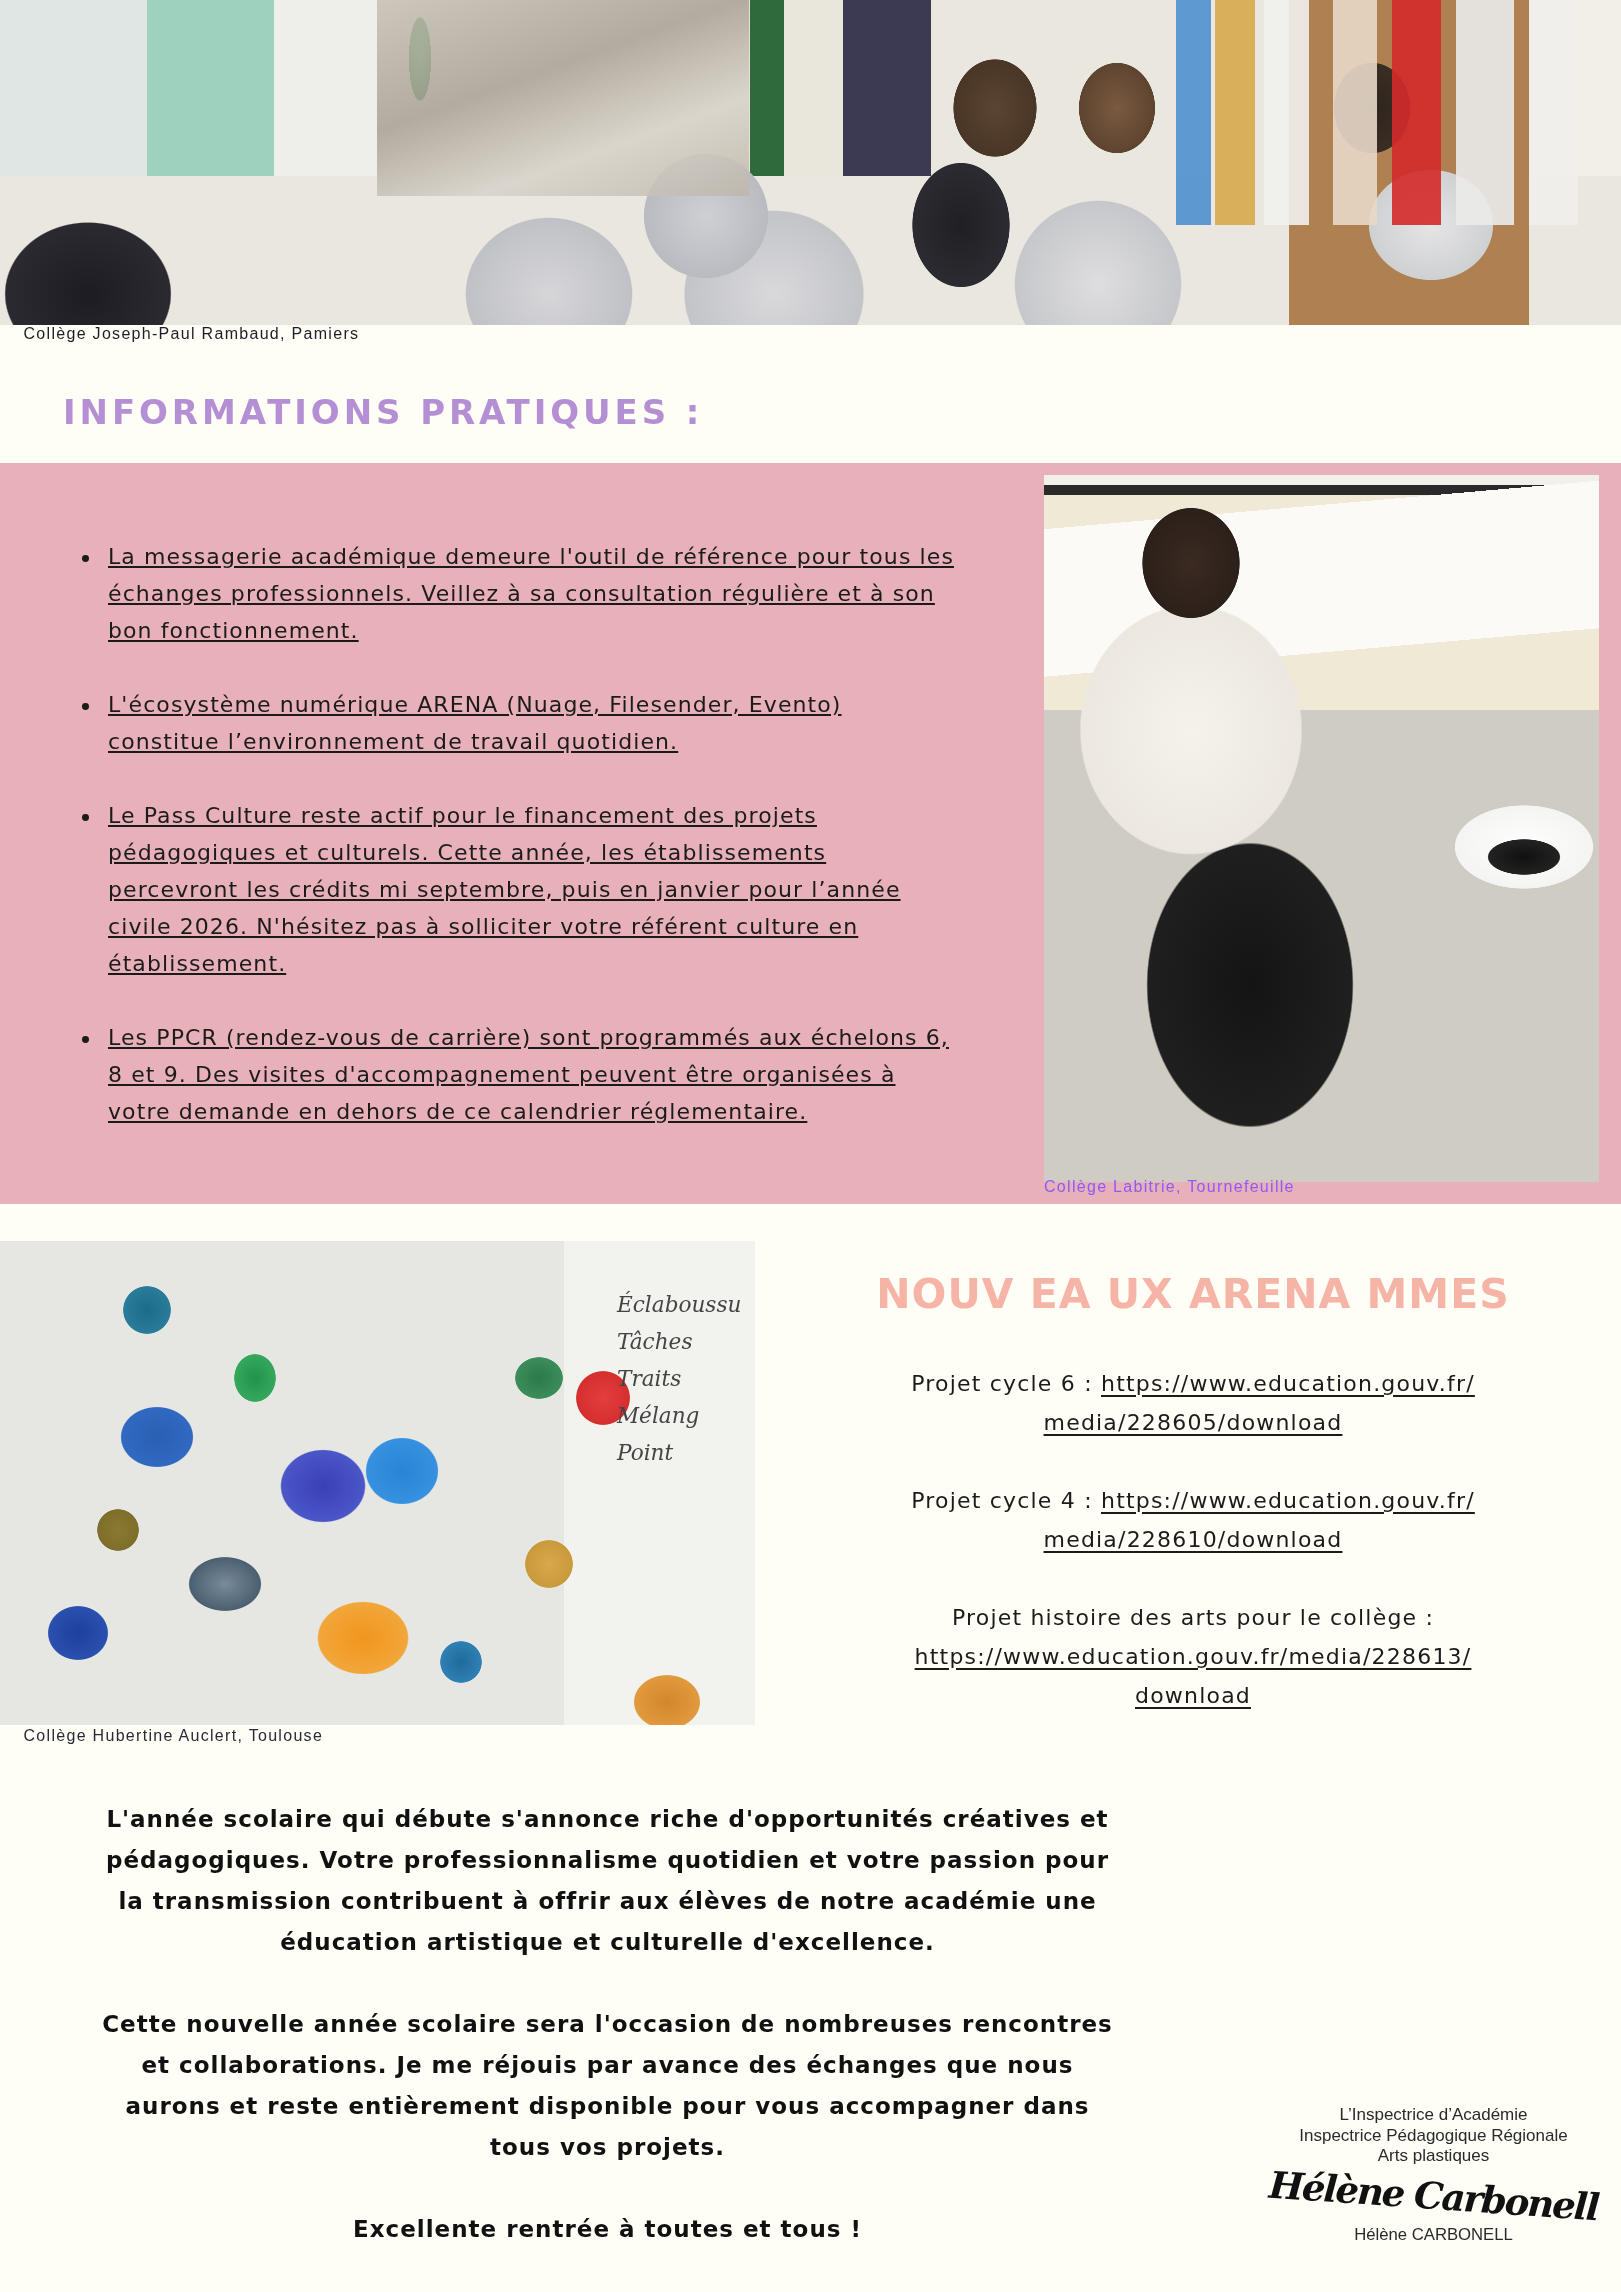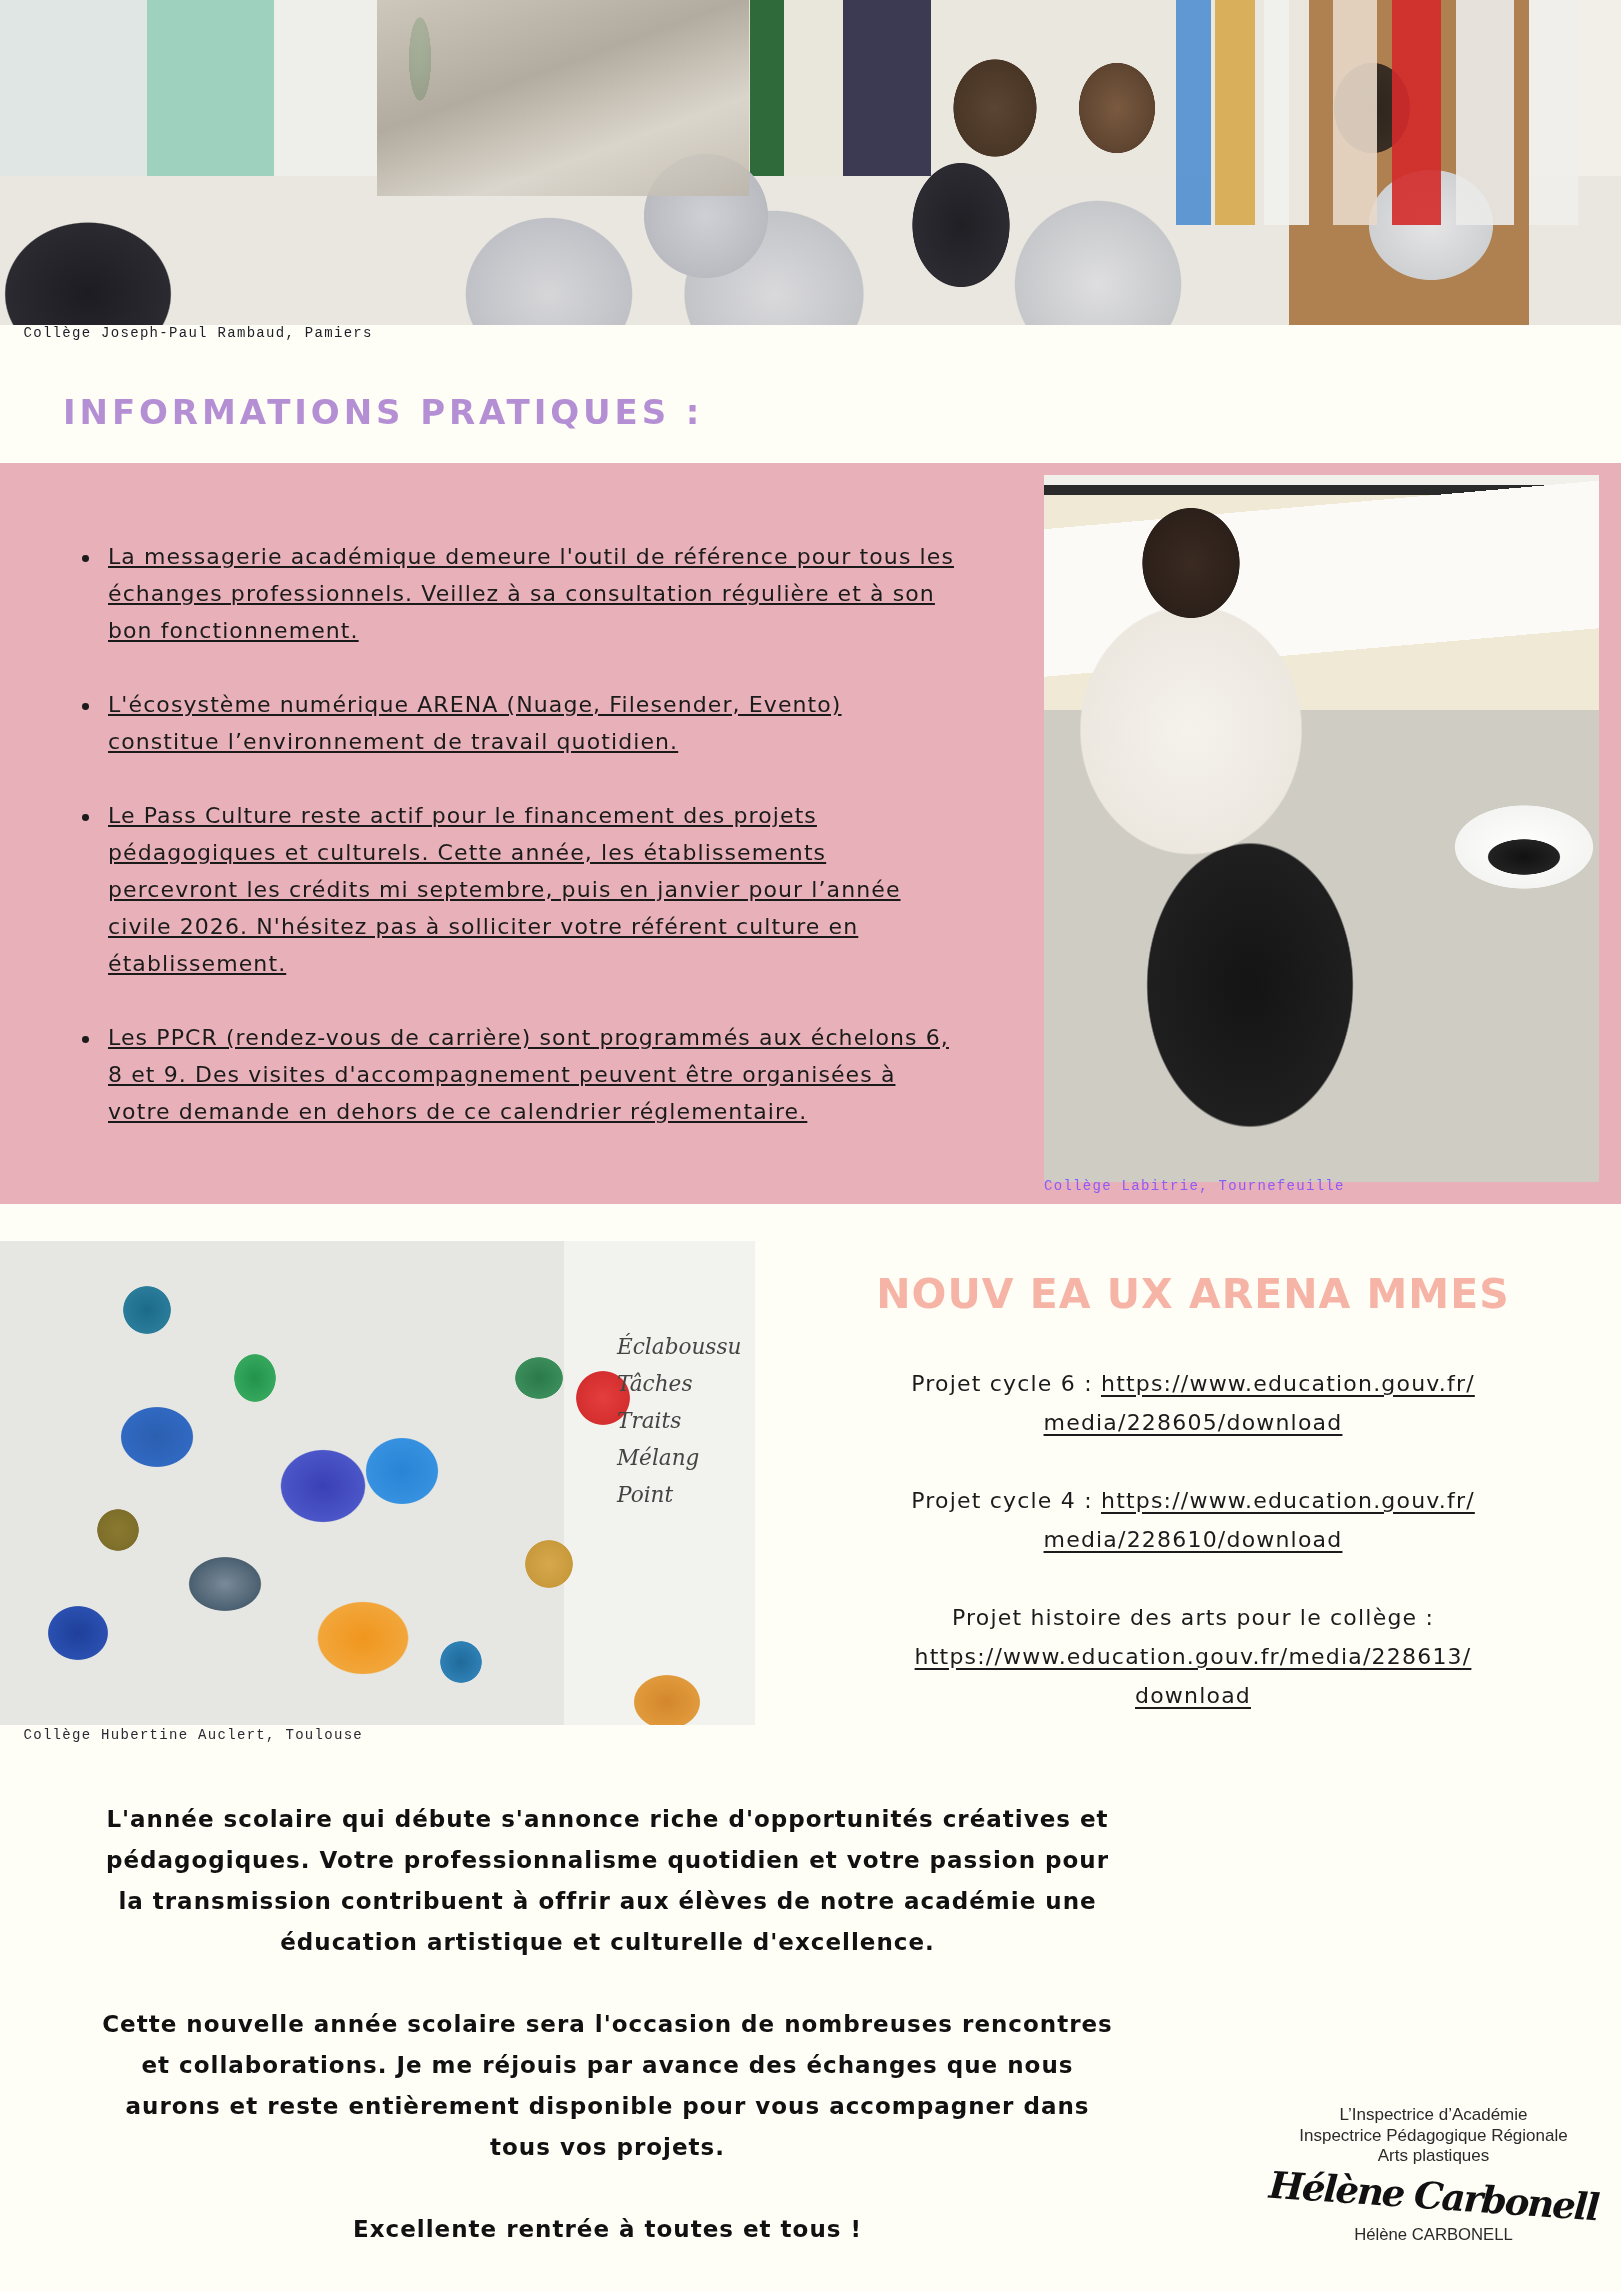--- a/index.html
+++ b/index.html
@@ -34,22 +34,22 @@
     opacity: .85;
   }
   #hero-drawings {
     left: 1137px; top: 0; width: 484px; height: 225px;
     background:
       linear-gradient(90deg, transparent 0 39px, #4f8fd0 39px 74px, transparent 74px 78px, #d8a94c 78px 118px, transparent 118px 127px, #f1f1ee 127px 172px, transparent 172px 196px, #e8d9c9 196px 240px, transparent 240px 255px, #d32a2a 255px 304px, transparent 304px 319px, #ebebea 319px 377px, transparent 377px 392px, #f0efec 392px 441px, transparent 441px);
     opacity: .9;
   }
 
   .caption {
-    font-family: Liberation Mono, monospace;
-    font-size: 14px;
+    font-family: Liberation Sans, sans-serif;
+    font-size: 16px;
     letter-spacing: 1.3px;
     color: #1e1e28;
     white-space: nowrap;
   }
   #hero-caption { left: 23.5px; top: 325px; }
 
   
   #info-title {
     left: 63px; top: 392px;
     font-family: "DejaVu Sans", sans-serif;
@@ -113,21 +113,21 @@
       radial-gradient(ellipse 39px 34px at 539px 137px, #2a7a4a 0%, #3b8d5a 60%, transparent 62%),
       radial-gradient(ellipse 49px 44px at 78px 392px, #1f3f9a 0%, #2a50b0 60%, transparent 62%),
       radial-gradient(ellipse 34px 39px at 255px 137px, #23924c 0%, #35a85d 60%, transparent 62%),
       radial-gradient(ellipse 39px 39px at 147px 69px, #1b6a8a 0%, #2a7c9a 60%, transparent 62%),
       radial-gradient(ellipse 34px 34px at 118px 289px, #8a7a30 0%, #7d6e2a 60%, transparent 62%),
       radial-gradient(ellipse 34px 34px at 461px 421px, #1f6a9a 0%, #2f80b5 60%, transparent 62%),
       radial-gradient(ellipse 39px 39px at 549px 323px, #d8a94c 0%, #c99a3c 60%, transparent 62%),
       linear-gradient(90deg, #e6e6e2 0 564px, #f2f2ef 564px);
   }
   #art-board-words {
-    left: 617px; top: 1328px; width: 137px;
+    left: 617px; top: 1286px; width: 137px;
     font-family: "DejaVu Serif", serif;
     font-style: italic;
     font-size: 21.6px;
     line-height: 37px;
     color: #444;
   }
   #art-caption { left: 23.5px; top: 1727px; color: #2a2a33; }
 
   
   #prog-title {

